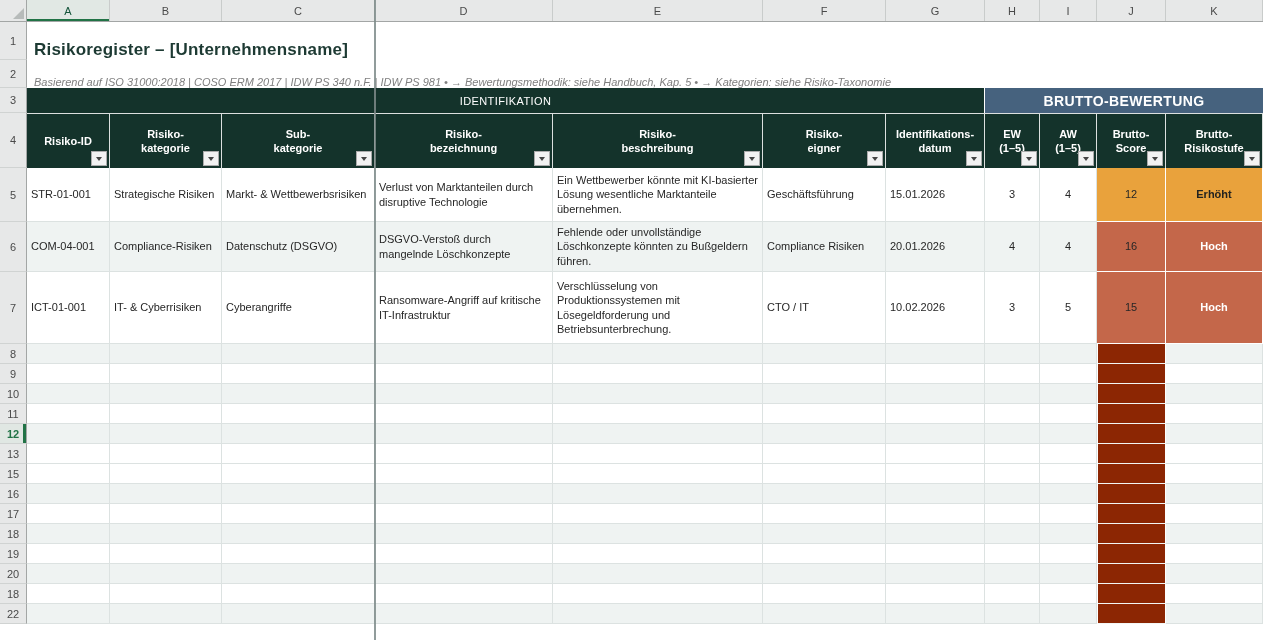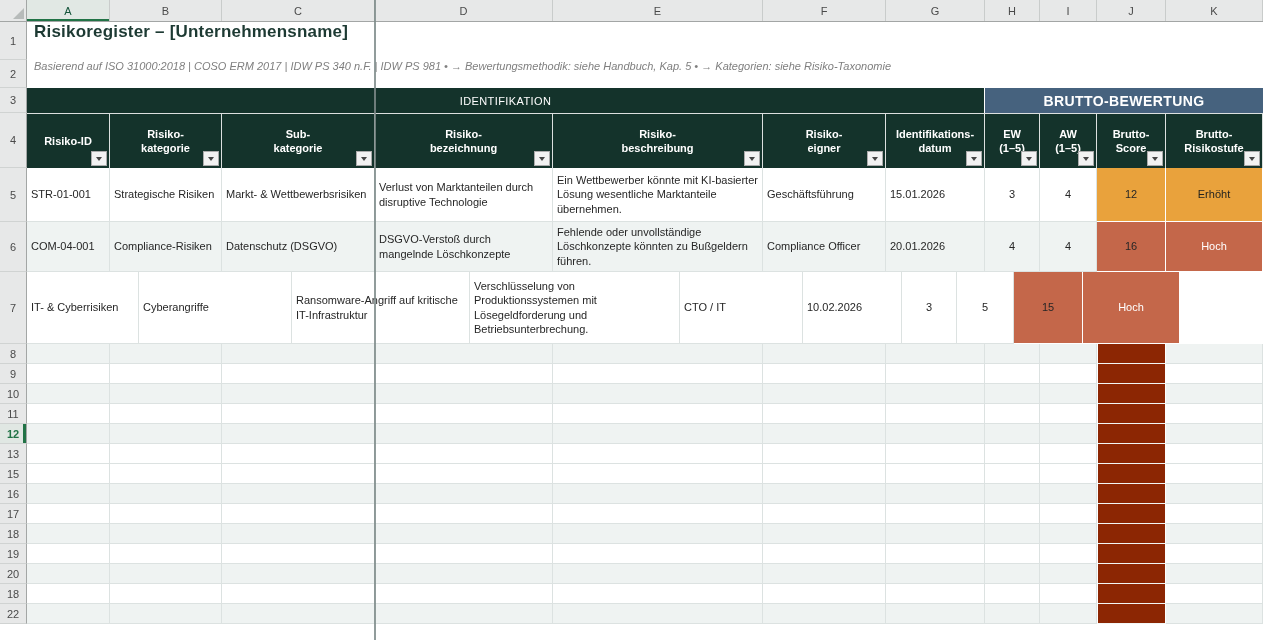--- a/index.html
+++ b/index.html
@@ -29,21 +29,21 @@
     box-shadow:inset -3px 0 0 var(--green);}
   .cA{width:83px;flex:0 0 83px;} .cB{width:112px;flex:0 0 112px;} .cC{width:153px;flex:0 0 153px;}
   .cD{width:178px;flex:0 0 178px;} .cE{width:210px;flex:0 0 210px;} .cF{width:123px;flex:0 0 123px;}
   .cG{width:99px;flex:0 0 99px;} .cH{width:55px;flex:0 0 55px;} .cI{width:57px;flex:0 0 57px;}
   .cJ{width:69px;flex:0 0 69px;} .cK{width:97px;flex:0 0 97px;}
 
   .r1{height:38px;} .r2{height:28px;} .r3{height:25px;} .r4{height:55px;}
   .r5{height:54px;} .r6{height:50px;} .r7{height:72px;} .rN{height:20px;}
 
   
-  .span-all{width:1236px;flex:0 0 1236px;display:flex;align-items:flex-start;padding-left:7px;background:#fff;}
+  .span-all{width:1236px;flex:0 0 1236px;display:flex;align-items:flex-end;padding-left:7px;background:#fff;}
   .title-text{font-size:17px;font-weight:bold;color:var(--titlecol);letter-spacing:.2px;}
   .subtitle-text{font-size:11px;font-style:italic;color:#7F7F7F;}
 
   
   .band-ident{width:958px;flex:0 0 958px;background:var(--teal);color:#fff;display:flex;
     align-items:center;justify-content:center;font-size:11px;font-weight:normal;
     letter-spacing:.4px;border-right:1px solid #fff;}
   .band-gross{width:278px;flex:0 0 278px;background:var(--slate);color:#fff;display:flex;
     align-items:center;justify-content:center;font-size:14px;font-weight:bold;letter-spacing:.4px;}
 
@@ -58,21 +58,21 @@
 
   
   .cell{display:flex;align-items:center;font-size:11px;color:#262626;line-height:1.28;
     border-right:1px solid #DCE2E1;border-bottom:1px solid #DCE2E1;background:transparent;
     padding:2px 4px;overflow:hidden;}
   .left{justify-content:flex-start;text-align:left;}
   .center{justify-content:center;text-align:center;padding:2px 1px;}
   .sheet-row.bandrow .cell{background:var(--band);}
   .sev-elevated{background:var(--orange) !important;border-right:1px solid #fff;border-bottom:1px solid #fff;}
   .sev-high{background:var(--terra) !important;border-right:1px solid #fff;border-bottom:1px solid #fff;}
-  .stufe{font-weight:normal;}
+  .stufe{font-weight:bold;}
   .sev-elevated.stufe{color:#23231F;}
   .sev-high.stufe{color:#fff;}
   .jfill{background:var(--darkred) !important;border-right:1px solid #fff;
     border-left:1px solid #fff;border-bottom:1px solid #F3F6F5;}
 
   
   .pane-divider{position:absolute;left:374px;top:0;width:2px;height:640px;
     background:#7E8B89;opacity:.85;z-index:40;}
 </style>
 </head>
@@ -215,30 +215,31 @@
       <div class="cell cK center sev-elevated stufe">Erhöht</div>
     </div>
 
     <div class="sheet-row r6 bandrow">
       <div class="rh">6</div>
       <div class="cell cA left">COM-04-001</div>
       <div class="cell cB left">Compliance-Risiken</div>
       <div class="cell cC left">Datenschutz (DSGVO)</div>
       <div class="cell cD left">DSGVO-Verstoß durch mangelnde Löschkonzepte</div>
       <div class="cell cE left">Fehlende oder unvollständige Löschkonzepte könnten zu Bußgeldern führen.</div>
-      <div class="cell cF left">Compliance Officer</div>
+      <div class="cell cF left">Compliance Risiken</div>
       <div class="cell cG left">20.01.2026</div>
       <div class="cell cH center">4</div>
       <div class="cell cI center">4</div>
       <div class="cell cJ center sev-high">16</div>
       <div class="cell cK center sev-high stufe">Hoch</div>
     </div>
 
     <div class="sheet-row r7">
       <div class="rh">7</div>
+      <div class="cell cA left">ICT-01-001</div>
       <div class="cell cB left">IT- &amp; Cyberrisiken</div>
       <div class="cell cC left">Cyberangriffe</div>
       <div class="cell cD left">Ransomware-Angriff auf kritische IT-Infrastruktur</div>
       <div class="cell cE left">Verschlüsselung von Produktionssystemen mit Lösegeldforderung und Betriebsunterbrechung.</div>
       <div class="cell cF left">CTO / IT</div>
       <div class="cell cG left">10.02.2026</div>
       <div class="cell cH center">3</div>
       <div class="cell cI center">5</div>
       <div class="cell cJ center sev-high">15</div>
       <div class="cell cK center sev-high stufe">Hoch</div>

